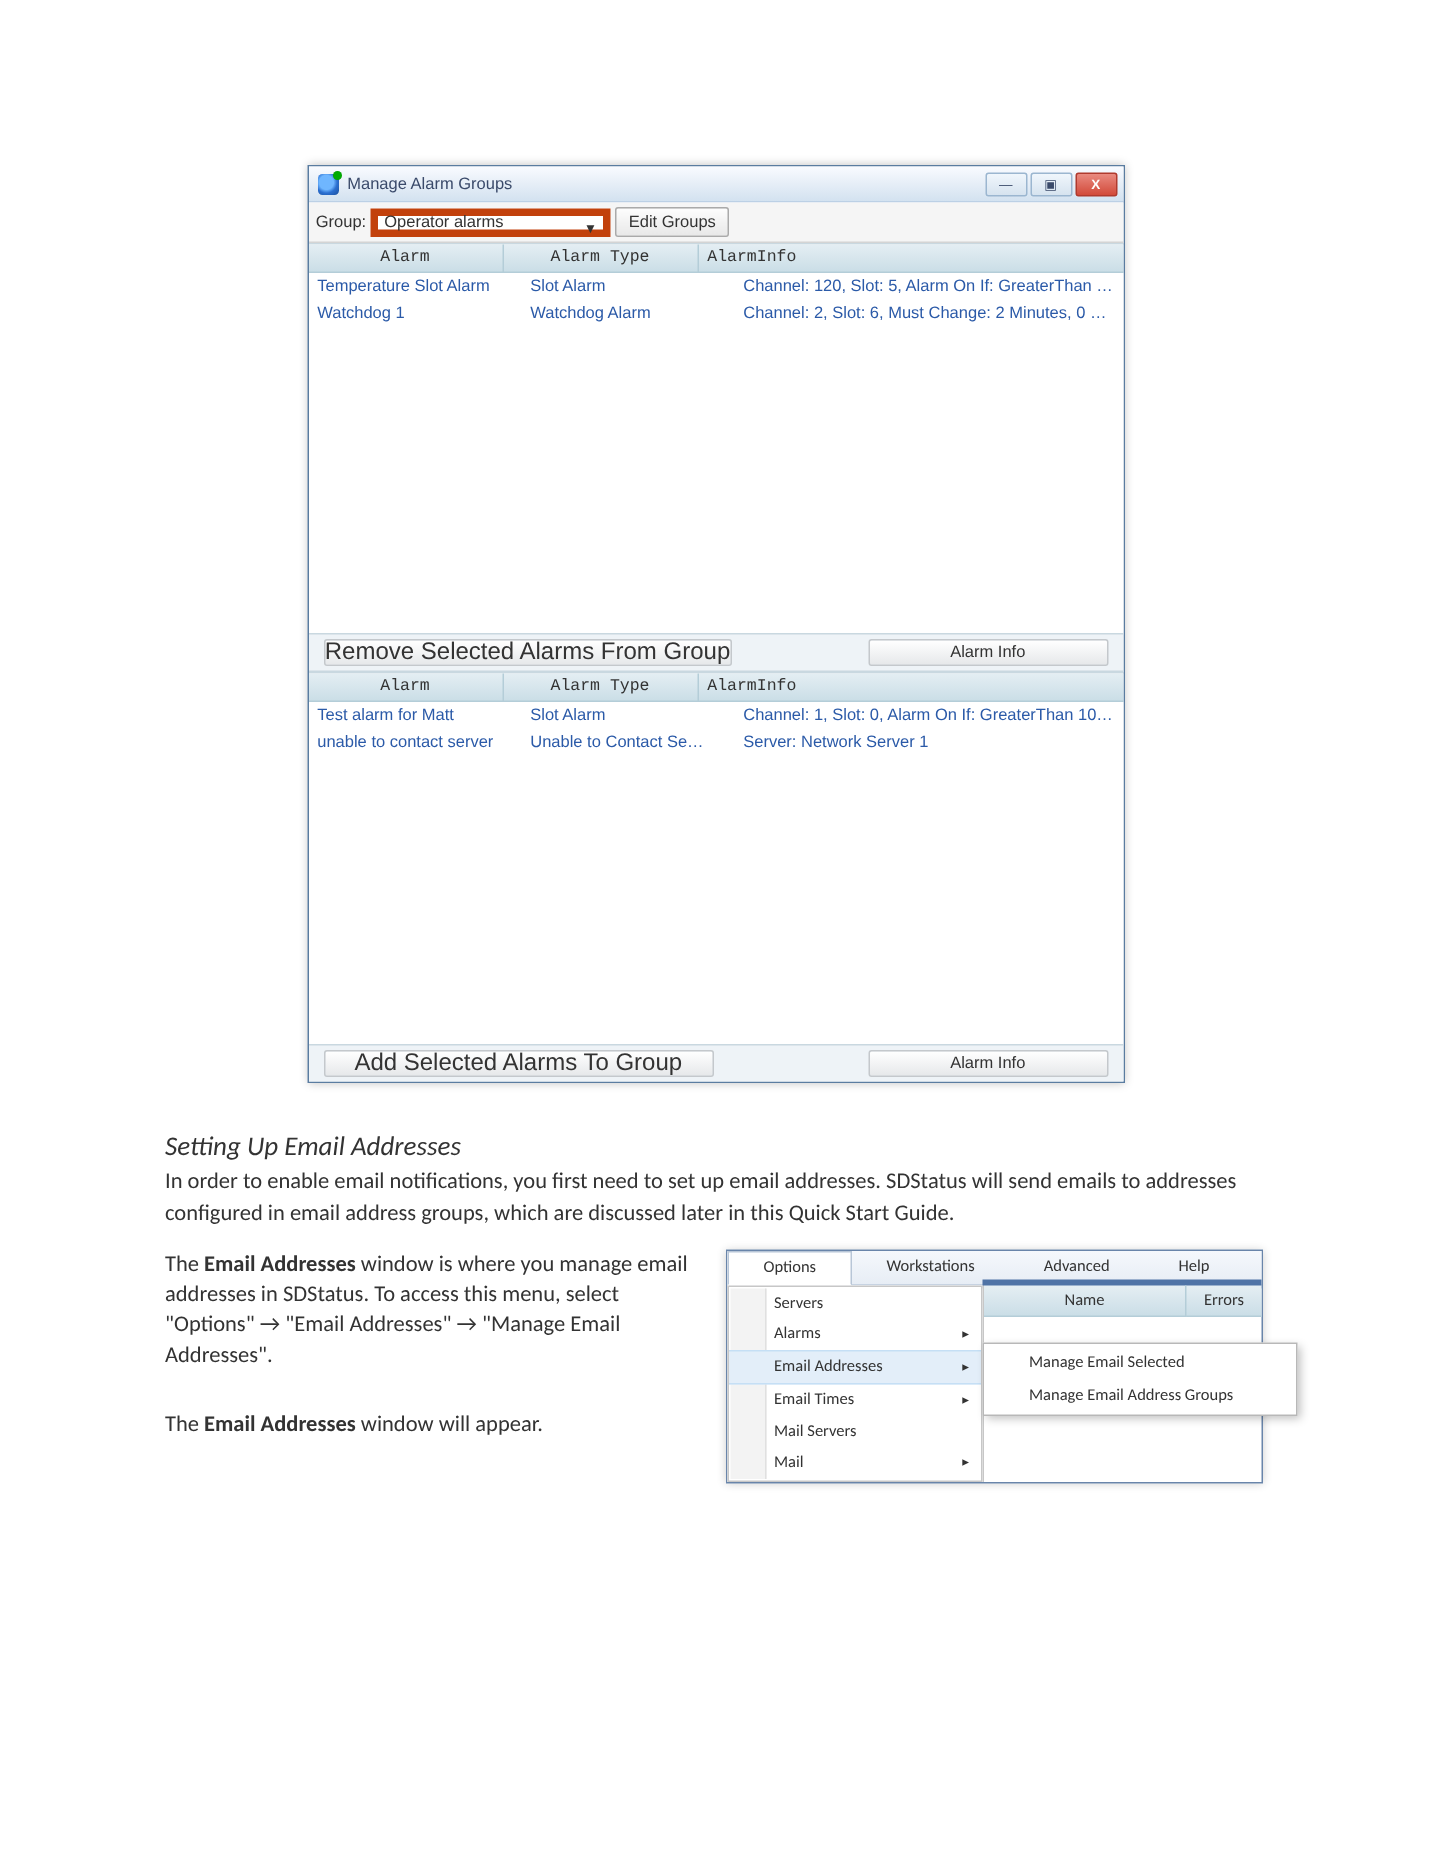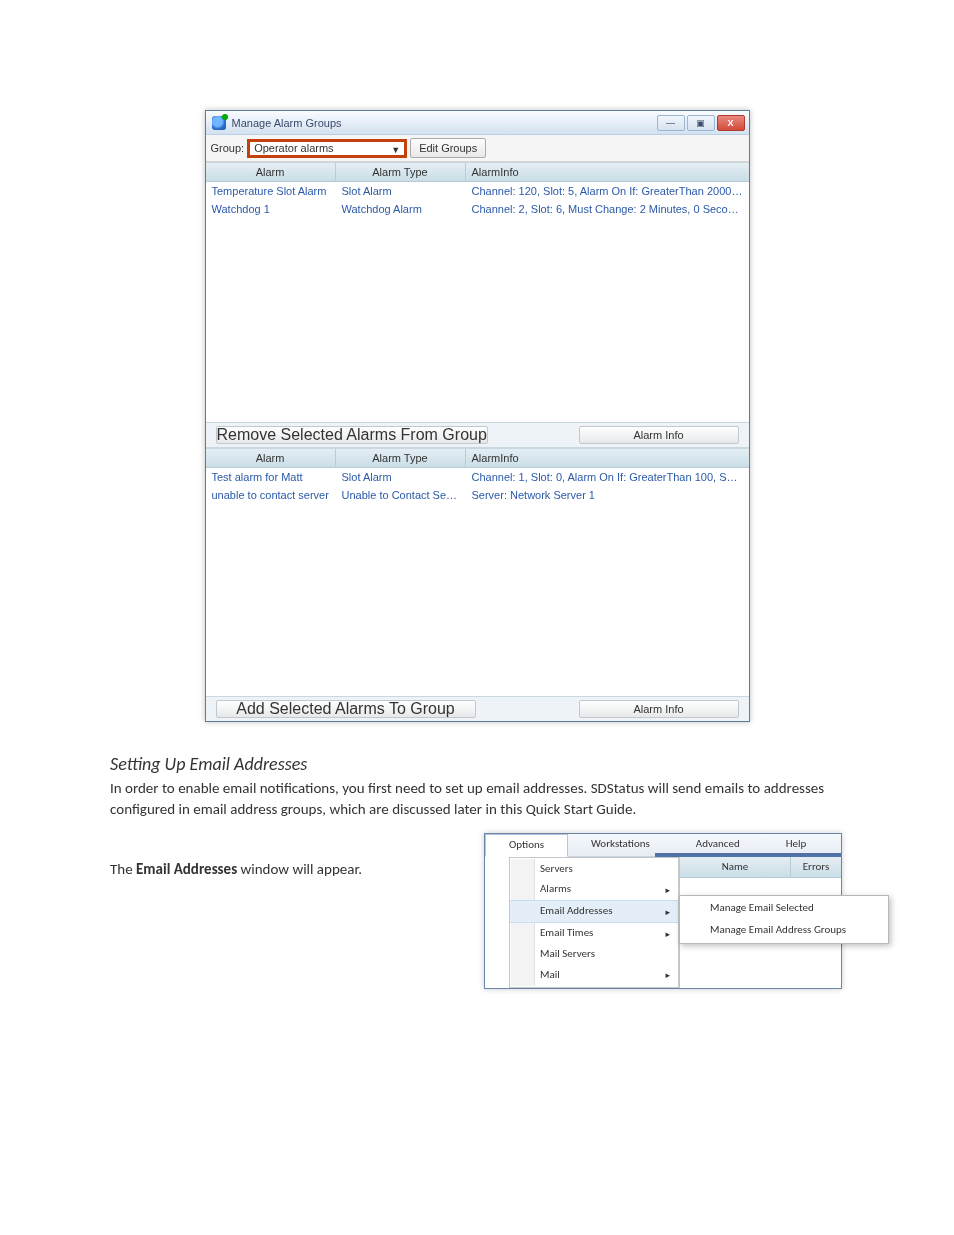--- a/index.html
+++ b/index.html
@@ -68,21 +68,21 @@
   .toolbar-row {
     background:#f5f5f5;
     border-bottom:1px solid #d4d4d4;
     padding: 3px 5px;
     display:flex; align-items:center; gap:3px;
   }
   .lbl { color:#333; font-size:11px; }
   .select {
     display:inline-flex; align-items:center;
     height:19px; width:160px;
-    border:3px solid #c2410c; background:#fff;
+    border:5px solid #c2410c; background:#fff;
     padding:0 4px; font-size:11px; color:#333;
     position:relative;
   }
   .select .tri {
     position:absolute; right:4px; top:3px;
     font-size:9px; color:#333;
   }
   .btn {
     height:20px;
     border:1px solid #aaa;
@@ -107,30 +107,32 @@
     display:flex;
     background: linear-gradient(to bottom,#e4eef3,#c9dde6);
     font-size:11px;
     color:#333;
   }
   .grid .hdr div {
     padding:3px 6px;
     border-right:1px solid #b4cdd8;
     border-bottom:1px solid #b4cdd8;
     text-align:center;
+    font-family:Liberation Mono, monospace;
   }
   .grid .hdr div:last-child { border-right:none; }
   .col-a { width:130px; flex:0 0 130px; }
   .col-b { width:130px; flex:0 0 130px; }
   .col-c { flex:1 1 auto; text-align:left !important; }
 
   .grid .row {
     display:flex;
     font-size:11px;
     padding:0;
+    gap:12px;
   }
   .grid .row div {
     padding:3px 6px;
     overflow:hidden; white-space:nowrap; text-overflow:ellipsis;
   }
   .blue-row { color:#2b5aa8; }
 
   .panel-area { height: 240px; background:#fff; overflow:hidden; }
   .panel-area.short { height: 228px; }
 
@@ -210,21 +212,20 @@
   }
   .menuwin .bluebar {
     height:6px;
     background:#4f73a6;
     position:absolute;
     top: 19px; left: 170px; right:0;
   }
   .menuwin .content {
     display:flex;
     position:relative;
-    margin-left:24px;
   }
   .dropdown {
     width:170px;
     background:#fff;
     border:1px solid #c7c7c7;
     padding: 1px 0;
   }
   .dropdown .ditem {
     display:flex; align-items:center;
     padding: 3px 8px 3px 30px;
@@ -354,20 +355,23 @@
     </div>
   </div>
 
   <div class="bodytext">
 
     <div class="h2">Setting Up Email Addresses</div>
     <p>In order to enable email notifications, you first need to set up email addresses. SDStatus will send emails to addresses configured in email address groups, which are discussed later in this Quick Start Guide.</p>
 
     <div class="two-col">
       <div class="left">
+        <p>
+          <span>The </span><span class="b">Email Addresses</span><span> window is where you manage email addresses in SDStatus. To access this menu, select "Options" → "Email Addresses" → "Manage Email Addresses".</span>
+        </p>
         <p style="margin-top:26px">
           <span>The </span><span class="b">Email Addresses</span><span> window will appear.</span>
         </p>
       </div>
 
       <div class="right">
 
         <div class="menuwin">
           <div class="menubar">
             <span class="mi active">Options</span>

